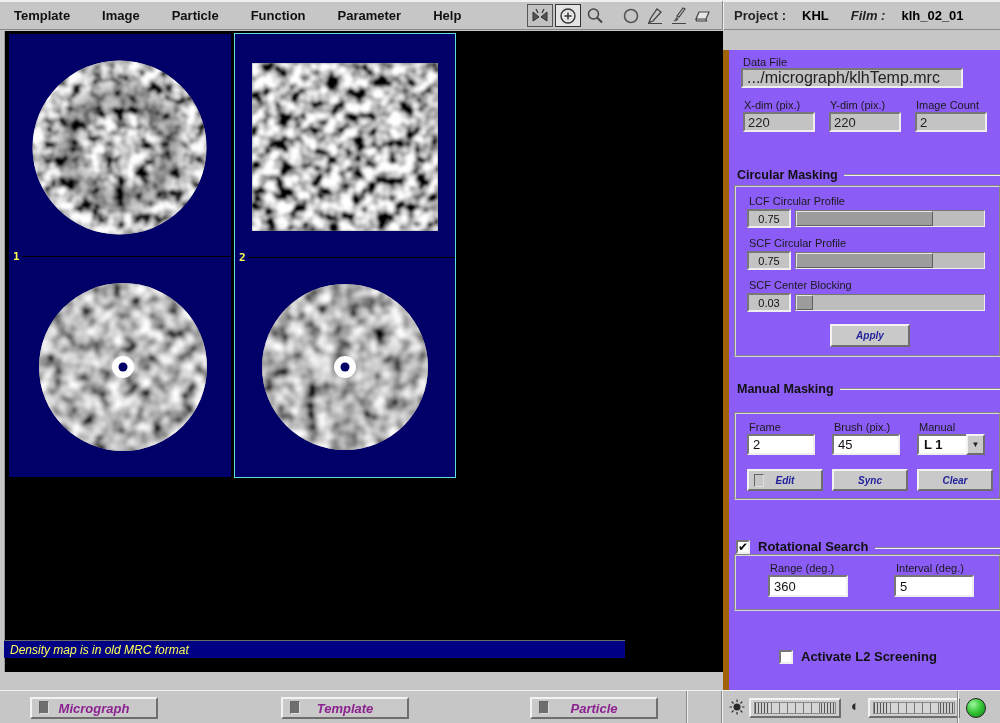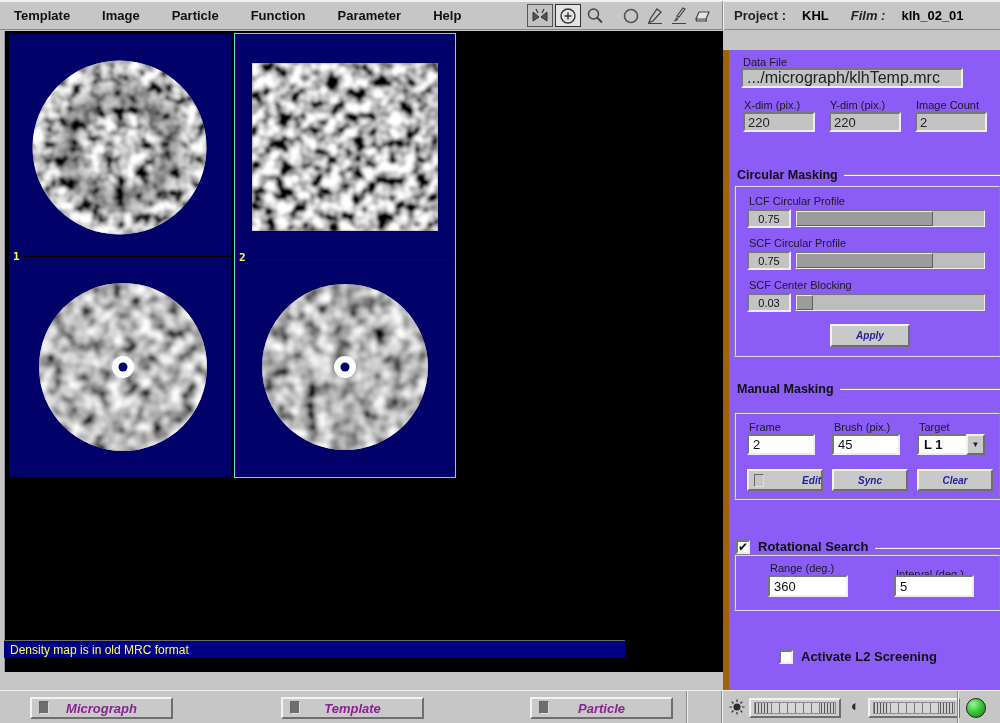--- a/index.html
+++ b/index.html
@@ -33,21 +33,21 @@
   .panel { position:absolute; top:3px; width:222px; height:443px; background:#000068; }
   .panel.p1 { left:4px; }
   .panel.p2 { left:229px; top:2px; height:445px; border:1px solid #5fe0da; }
   .img-wrap { position:absolute; }
   .frame-label-row { position:absolute; left:0; width:100%; height:12px; display:flex; align-items:center; }
   .frame-num { color:#ffff55; font-size:11px; font-weight:bold; font-family:"DejaVu Sans Mono", monospace; padding-left:4px; }
   .frame-line { flex:1; height:1px; background:#000; margin-left:2px; }
 
   
   .statusbar { position:absolute; left:4px; top:639px; width:621px; height:18px; background:#000085;
-               border-top:1px solid #6a6a6a; display:flex; align-items:center; }
+               border-top:1px solid #6a6a6a; display:flex; align-items:center;font-style:italic; }
   .statusbar span { color:#ffff55; font-size:12px; padding-left:6px; }
 
   
   .sidebar { position:absolute; left:723px; top:29px; width:277px; height:660px;
              background:#8b5cf6; border-left:6px solid #a16207;margin-top:20px; }
   .slabel { position:absolute; font-size:11px; color:#1a1a1a; }
   .sunken { border:2px solid; border-color:#777 #eee #eee #777; background:#c3c3c3; }
   .sunken-white { border:2px solid; border-color:#777 #eee #eee #777; background:#fff; }
   .filebox { position:absolute; left:12px; top:18px; width:222px; height:20px;
              font-size:16px; color:#222; display:flex; align-items:center; padding-left:4px; }
@@ -76,21 +76,21 @@
                    display:flex; align-items:center; justify-content:center; font-size:8px; color:#222; }
   .checkbox { width:14px; height:14px; background:#fff; border:2px solid; border-color:#777 #eee #eee #777;
               display:flex; align-items:center; justify-content:center; font-size:12px; color:#000; line-height:1; }
   .chk-row { position:absolute; display:flex; align-items:center; }
   .chk-label { font-size:13px; font-weight:bold; color:#111; margin-left:8px; white-space:nowrap; }
 
   
   .bottombar { position:absolute; left:0; top:689px; width:1000px; height:34px; background:#c6c6c6;
                border-top:1px solid #f0f0f0; }
   .bottombar .vsep { position:absolute; top:0; width:2px; height:34px; border-left:1px solid #8a8a8a; border-right:1px solid #f0f0f0; }
-  .toggle-btn { position:absolute; top:6px; width:143px; height:22px; }
+  .toggle-btn { position:absolute; top:6px; width:128px; height:22px; }
   .toggle-btn .lamp { position:absolute; left:7px; top:2px; }
   .wheel { position:absolute; top:7px; width:92px; height:20px; border:2px solid; border-color:#f2f2f2 #6e6e6e #6e6e6e #f2f2f2;
            background:#cfcfcf; display:flex; align-items:center; padding:0 3px; }
   .wheel .ribs { width:100%; height:12px; border:1px solid #8a8a8a;
       background:
         repeating-linear-gradient(90deg,#555 0 1px,#cfcfcf 1px 3px) left/14px 100% no-repeat,
         repeating-linear-gradient(90deg,#555 0 1px,#cfcfcf 1px 3px) right/14px 100% no-repeat,
         repeating-linear-gradient(90deg,#777 0 1px,#d6d6d6 1px 8px); }
   .bc-icon { position:absolute; top:8px; font-size:15px; color:#2a2a2a; line-height:18px; }
   .led { position:absolute; left:966px; top:7px; width:20px; height:20px; border-radius:50%;
@@ -314,44 +314,44 @@
 
     <div class="hdr-row" style="top:332px;">
       <span class="hdr-text">Manual Masking</span>
         <div class="etch"></div>
     </div>
     <div class="groupbox" style="left:5px; top:362px; width:267px; height:88px;">
       <span class="slabel" style="left:13px; top:7px;">Frame</span>
       <div class="input sunken-white" style="left:11px; top:20px; width:68px;">2</div>
       <span class="slabel" style="left:98px; top:7px;">Brush (pix.)</span>
       <div class="input sunken-white" style="left:96px; top:20px; width:68px;">45</div>
-      <span class="slabel" style="left:183px; top:7px;">Target</span>
+      <span class="slabel" style="left:183px; top:7px;">Manual</span>
       <div class="combo" style="left:181px; top:20px; width:68px;">
         <div class="cval">L 1</div>
         <div class="carrow">▼</div>
       </div>
-      <div class="btn" style="position:absolute; left:11px; top:55px; width:76px; height:22px;justify-content:flex-end;">
+      <div class="btn" style="position:absolute; left:11px; top:55px; width:76px; height:22px;">
         <span class="lamp light" style="position:absolute; left:5px;"></span>
         <span class="btn-blue">Edit</span>
       </div>
       <div class="btn btn-blue" style="position:absolute; left:96px; top:55px; width:76px; height:22px;">Sync</div>
       <div class="btn btn-blue" style="position:absolute; left:181px; top:55px; width:76px; height:22px;">Clear</div>
     </div>
 
     <div class="chk-row" style="left:7px; top:489px; width:264px;">
       <div class="checkbox">
         <span>✔</span>
       </div>
       <span class="chk-label">Rotational Search</span>
       <div class="etch" style="margin-top:2px;"></div>
     </div>
     <div class="groupbox" style="left:5px; top:504px; width:267px; height:57px;">
       <span class="slabel" style="left:34px; top:6px;">Range (deg.)</span>
       <div class="input sunken-white" style="left:32px; top:19px; width:80px; height:22px;">360</div>
-      <span class="slabel" style="left:160px; top:12px;">Interval (deg.)</span>
+      <span class="slabel" style="left:160px; top:6px;">Interval (deg.)</span>
       <div class="input sunken-white" style="left:158px; top:19px; width:80px; height:22px;">5</div>
     </div>
 
     <div class="chk-row" style="left:50px; top:599px;">
       <div class="checkbox">
         <span></span>
       </div>
       <span class="chk-label">Activate L2 Screening</span>
     </div>
   </div>

